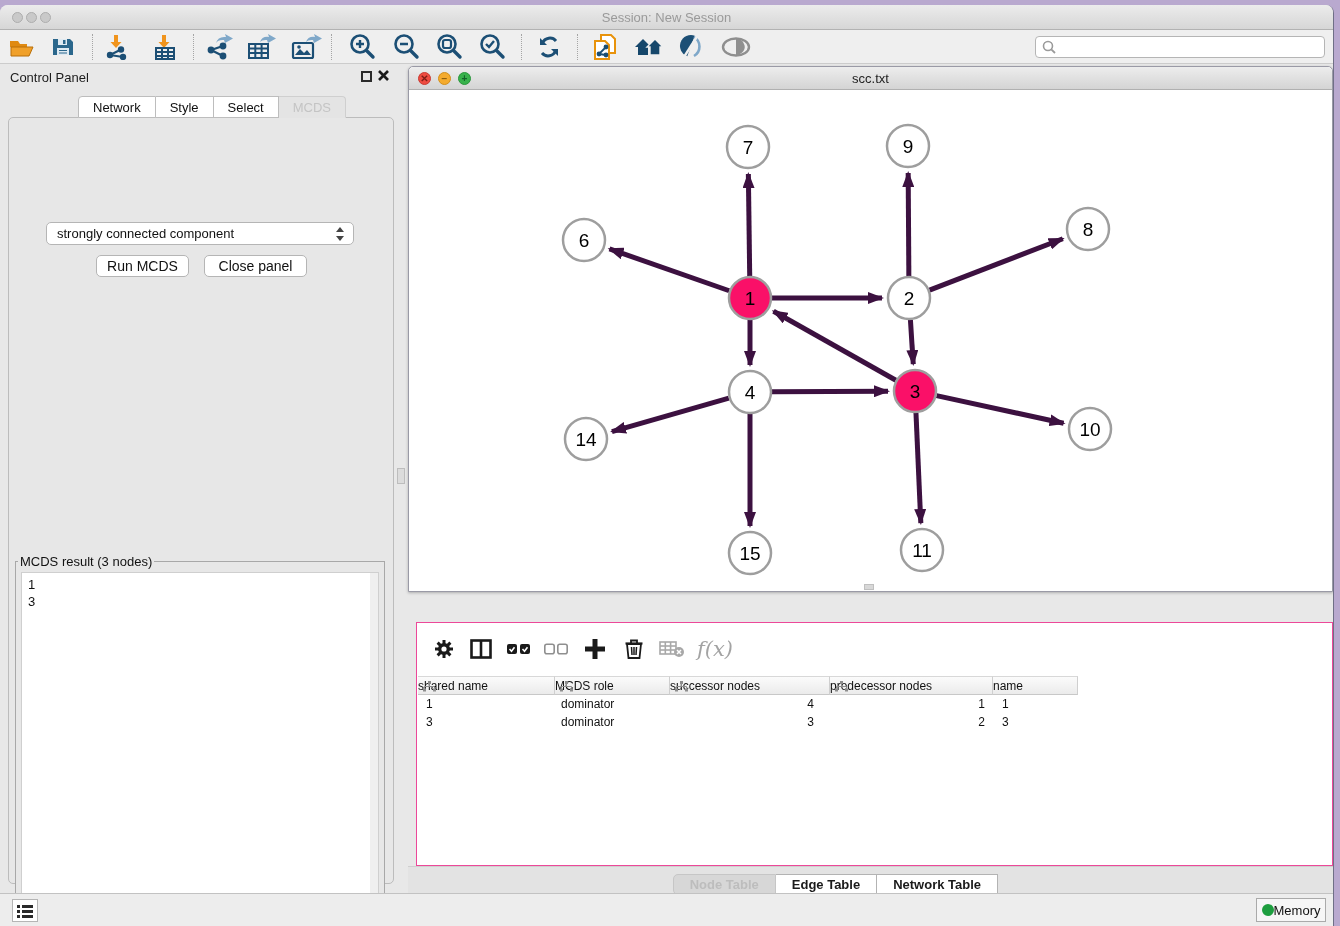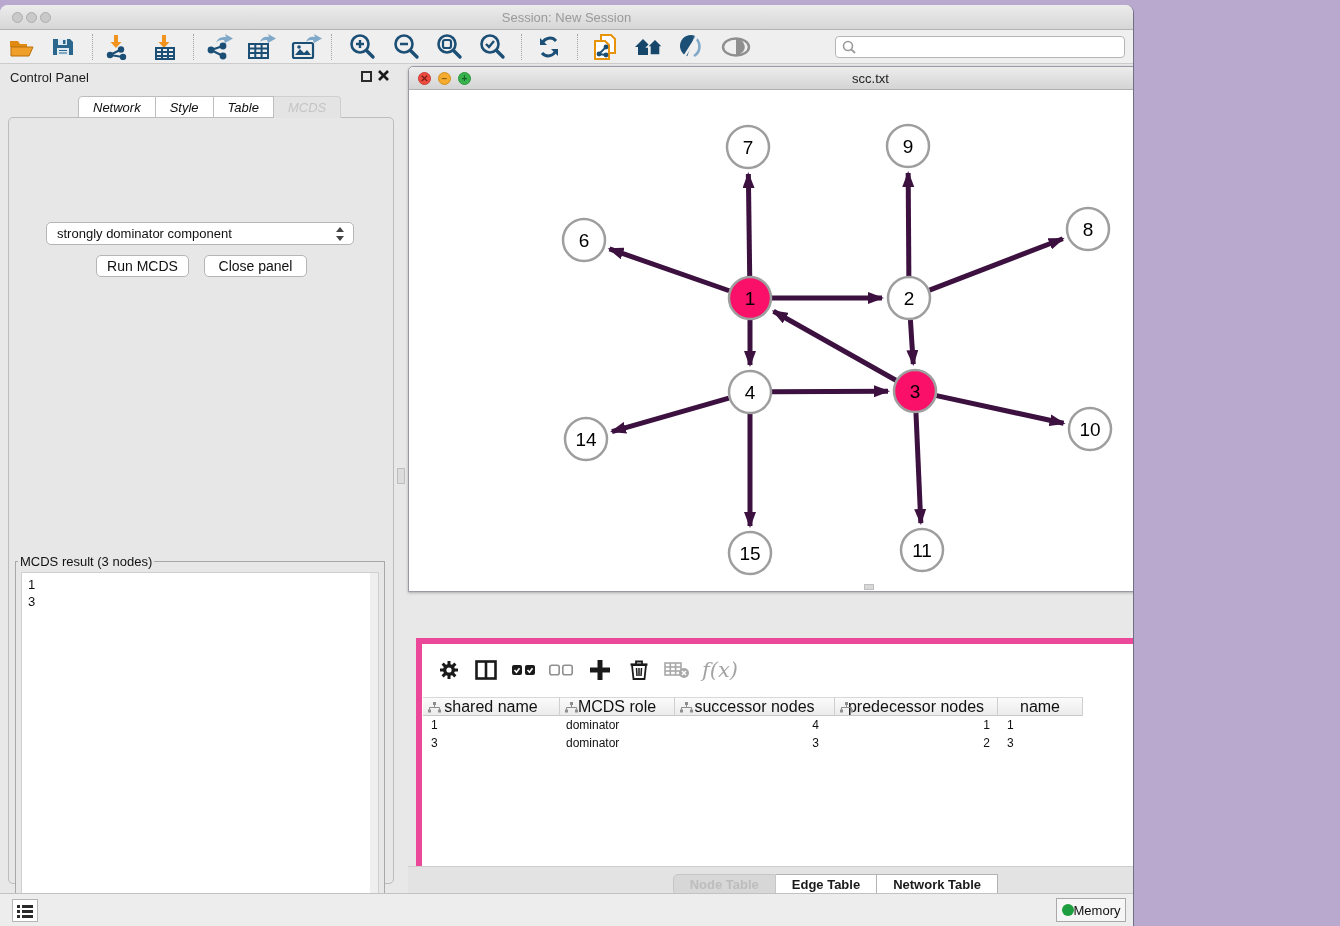--- a/index.html
+++ b/index.html
@@ -1,18 +1,18 @@
 <!DOCTYPE html>
 <html><head>
 <meta charset="utf-8">
 <style>
   * { margin:0; padding:0; box-sizing:border-box; }
   html,body { width:1340px; height:926px; font-family:"Liberation Sans",sans-serif; }
   .desktop { position:relative; width:1340px; height:926px; background:#b9a9cf; overflow:hidden; }
-  .window { position:absolute; left:0; top:5px; width:1134px; height:921px; background:#e8e8e8;
+  .window { position:absolute; left:0; top:5px; width:1334px; height:921px; background:#e8e8e8;
             border-radius:8px 8px 0 0; overflow:hidden; border-right:1px solid #6f6f86; }
 
   
   .titlebar { position:relative; height:25px; background:linear-gradient(#ececec,#d6d6d6);
               border-bottom:1px solid #b2b2b2; }
   .traffic-gray { position:absolute; top:7px; width:11px; height:11px; border-radius:50%;
                   background:#c9c9c9; border:1px solid #adadad; }
   .titlebar-title { position:absolute; left:0; right:0; top:5px; text-align:center;
                     font-size:13px; color:#9a9a9a; }
 
@@ -28,21 +28,21 @@
   .main { position:relative; height:829px; background:#e8e8e8; }
 
   
   .cp { position:absolute; left:0; top:0; width:402px; height:829px; }
   .panel-head { position:relative; height:26px; }
   .panel-title { position:absolute; left:10px; top:6px; font-size:13px; color:#1c1c1c; }
   .float-btn { position:absolute; top:7px; width:11px; height:11px; border:2px solid #2b2b2b; background:transparent; }
   .close-btn { position:absolute; top:5px; width:14px; height:14px; }
   .cp-tabs { position:absolute; left:78px; top:32px; height:22px; display:flex; z-index:3; }
   .cp-tab { height:22px; padding:0 14px; background:#ffffff; border:1px solid #bdbdbd; border-left:none;
-            font-size:13px; color:#111; display:flex; align-items:center; border-radius:0;font-style:italic; }
+            font-size:13px; color:#111; display:flex; align-items:center; border-radius:0; }
   .cp-tab:first-child { border-left:1px solid #bdbdbd; border-radius:4px 0 0 0; }
   .cp-tab.sel { background:#e4e4e4; color:#c4c4c4; border-color:#cfcfcf; border-bottom:1px solid #e4e4e4;
                 border-radius:0 4px 0 0; }
   .cp-box { position:absolute; left:8px; top:53px; width:386px; height:767px; background:#e7e7e7;
             border:1px solid #bcbcbc; border-radius:5px; }
   .opt-label { position:absolute; left:0; width:100%; top:84px; text-align:center; font-size:13px; color:#111; }
   .dropdown { position:absolute; left:37px; top:104px; width:308px; height:23px; background:#ffffff;
               border:1px solid #b5b5b5; border-radius:5px; font-size:13px; color:#111;
               display:flex; align-items:center; padding-left:10px; }
   .stepper { position:absolute; right:8px; top:3px; width:10px; height:16px; }
@@ -67,28 +67,28 @@
         display:flex; align-items:center; justify-content:center; }
   .tl.red { left:9px; background:#ee4b40; border:1px solid #c93a31; color:#7e1d16; }
   .tl.yel { left:29px; background:#f4ab2e; border:1px solid #d28f1c; color:#8a5c0d; }
   .tl.grn { left:49px; background:#38b24c; border:1px solid #2a963c; color:#14632a; }
   .netbody { position:absolute; left:0; top:23px; width:923px; height:501px; background:#ffffff; overflow:hidden; }
   .net-grip { position:absolute; left:455px; bottom:1px; width:10px; height:6px; background:#d8d8d8; border:1px solid #c0c0c0; }
 
   
   .tp { position:absolute; left:408px; top:532px; width:926px; height:297px; }
   .tp-box { position:absolute; left:8px; top:26px; width:917px; height:244px; background:#ffffff;
-            border:6px solid #ec4899;margin-top:16px; }
+            border:1px solid #ec4899; }
   .tp-toolbar { position:relative; height:52px; }
   .tpi { position:absolute; top:11px; width:30px; height:30px; display:flex; align-items:center; justify-content:center; }
   .fx { font-family:"DejaVu Serif",serif; font-style:italic; font-size:21px; color:#a3a3a3; }
   .thead { position:absolute; left:1px; top:53px; height:19px; display:flex; }
   .th { position:relative; height:19px; background:linear-gradient(#fbfbfb,#ebebeb);
         border-right:1px solid #cfcfcf; border-top:1px solid #d8d8d8; border-bottom:1px solid #c8c8c8;
-        font-size:16px; color:#111; display:flex; align-items:center; justify-content:center; }
+        font-size:12px; color:#111; display:flex; align-items:center; }
   .th .tree { position:absolute; left:5px; top:4px; }
   .trow { position:absolute; left:1px; height:18px; display:flex; font-size:12px; color:#111; }
   .td { height:18px; display:flex; align-items:center; }
   .td.l { justify-content:flex-start; }
   .td.r { justify-content:flex-end; }
   .tp-tabs { position:absolute; left:0; right:0; top:270px; height:27px; background:#e3e3e3;
              border-top:1px solid #cfcfcf; display:flex; justify-content:center; padding-top:7px; }
   .tp-tab { height:21px; padding:0 16px; background:#ffffff; border:1px solid #b3b3b3; border-left:none;
             font-size:13px; font-weight:bold; color:#1a1a1a; display:flex; align-items:center; }
   .tp-tab:first-child { border-left:1px solid #b3b3b3; border-radius:5px 0 0 5px; }
@@ -274,26 +274,26 @@
           <div class="panel-title">Control Panel</div>
           <div class="float-btn" style="left:361px"></div>
           <svg class="close-btn" style="left:377px">
               <line x1="2" y1="2" x2="11" y2="11" stroke="#1a1a1a" stroke-width="2.6"></line>
               <line x1="11" y1="2" x2="2" y2="11" stroke="#1a1a1a" stroke-width="2.6"></line>
             </svg>
         </div>
         <div class="cp-tabs">
           <div class="cp-tab">Network</div>
           <div class="cp-tab">Style</div>
-          <div class="cp-tab">Table</div>
+          <div class="cp-tab">Select</div>
           <div class="cp-tab sel">MCDS</div>
         </div>
         <div class="cp-box">
           <div class="dropdown">
-            <span>strongly dominator component</span>
+            <span>strongly connected component</span>
             <svg class="stepper">
                 <path d="M1,6 l4,-5 4,5 z" fill="#444"></path>
                 <path d="M1,10 l4,5 4,-5 z" fill="#444"></path>
               </svg>
           </div>
           <div class="cp-btn" style="left:87px; width:93px">Run MCDS</div>
           <div class="cp-btn" style="left:195px; width:103px">Close panel</div>
           <fieldset class="resultbox">
             <legend>MCDS result (3 nodes)</legend>
             <div class="result-area">

